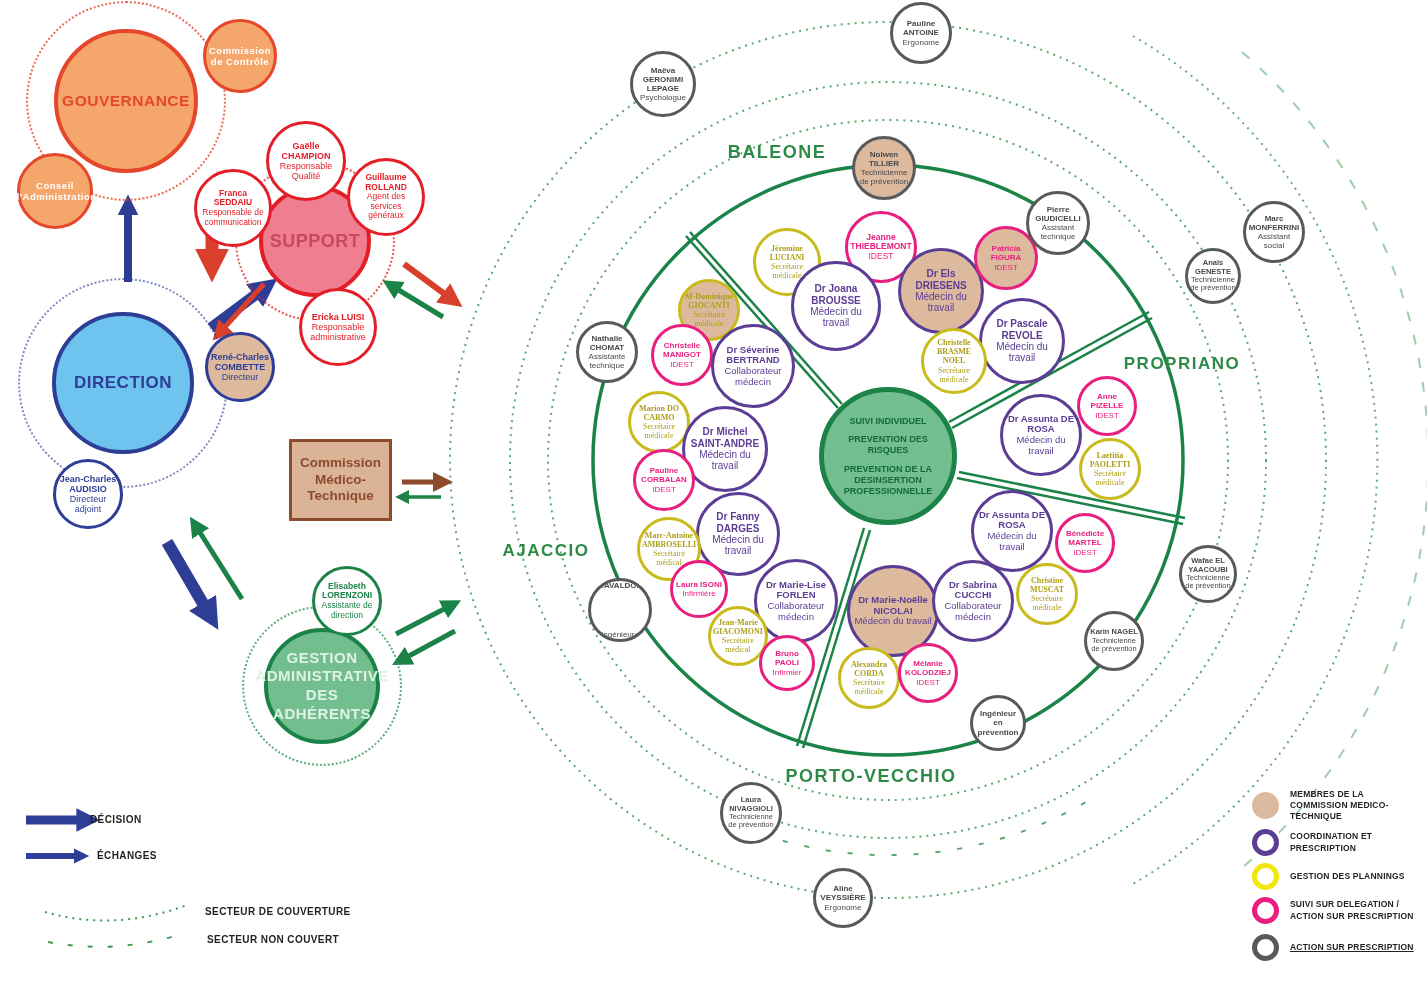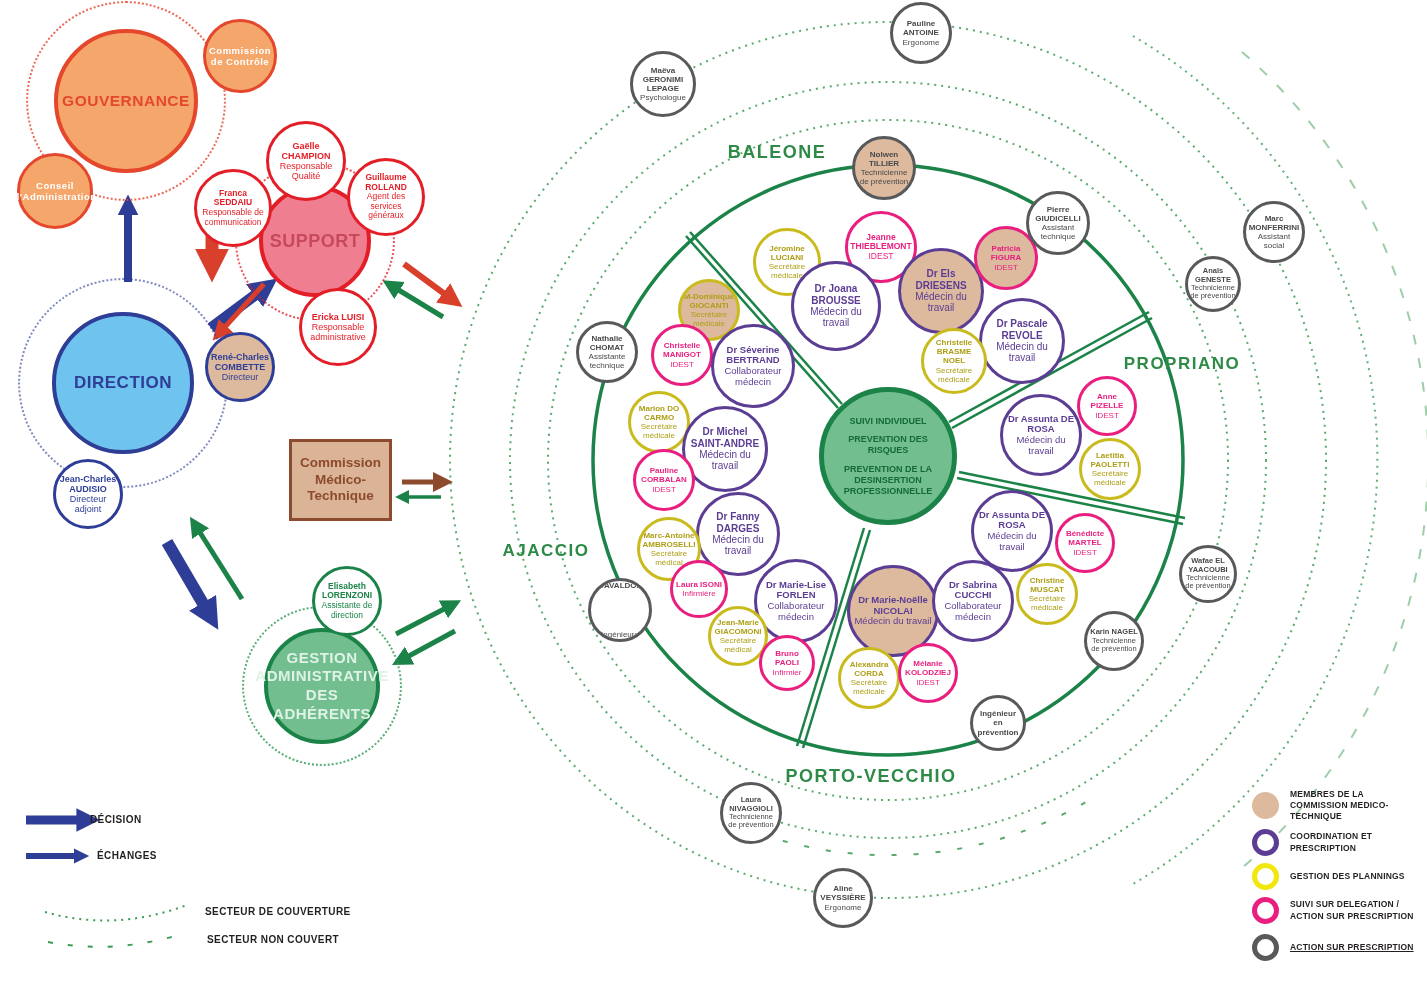--- a/index.html
+++ b/index.html
@@ -14,21 +14,21 @@
   .unit{position:absolute;border-radius:50%;box-sizing:border-box;display:flex;align-items:center;
         justify-content:center;text-align:center;font-weight:bold;letter-spacing:.5px;}
 
   
   .pcircle{position:absolute;border:3px solid;border-radius:50%;background:#fff;display:flex;
            flex-direction:column;align-items:center;justify-content:center;text-align:center;
            line-height:1.13;box-sizing:border-box;padding:2px;overflow:hidden;}
   .pname{font-weight:bold;}
   .prole{font-weight:normal;}
   .ring-purple{border-color:#5C3D94;color:#5C3D94;}
-  .ring-yellow{border-color:#C9BB1D;color:#AD9F15;}
+  .ring-yellow{border-color:#C9BB1D;color:#AD9F15;font-family:Liberation Serif, serif;}
   .ring-pink{border-color:#E91E7F;color:#E91E7F;}
   .ring-gray{border-color:#58595B;color:#48494B;}
   .ring-red{border-color:#E31E26;color:#E31E26;}
   .ring-blue{border-color:#2E3D96;color:#2E3D96;}
   .ring-green{border-color:#1C8348;color:#1C8348;}
   .fill-white{background:#fff;}
   .fill-tan{background:#DDBA9E;}
 
   .sector-label{position:absolute;transform:translate(-50%,-50%);font-weight:bold;color:#2E8B47;
                 letter-spacing:1.5px;white-space:nowrap;}
@@ -299,21 +299,21 @@
         <div class="prole">Technicienne de prévention</div>
       </div>
       <div class="pcircle ring-gray fill-white" style="left: 1026px; top: 191px; width: 64px; height: 64px; font-size: 8px;">
         <div class="pname">Pierre GIUDICELLI</div>
         <div class="prole">Assistant technique</div>
       </div>
       <div class="pcircle ring-gray fill-white" style="left: 1243px; top: 201px; width: 62px; height: 62px; font-size: 8px;">
         <div class="pname">Marc MONFERRINI</div>
         <div class="prole">Assistant social</div>
       </div>
-      <div class="pcircle ring-gray fill-white" style="left: 1185px; top: 256px; width: 56px; height: 56px; font-size: 7.5px;">
+      <div class="pcircle ring-gray fill-white" style="left: 1185px; top: 248px; width: 56px; height: 56px; font-size: 7.5px;">
         <div class="pname">Anaïs GENESTE</div>
         <div class="prole">Technicienne de prévention</div>
       </div>
       <div class="pcircle ring-gray fill-white" style="left: 1179px; top: 545px; width: 58px; height: 58px; font-size: 7.5px;">
         <div class="pname">Wafae EL YAACOUBI</div>
         <div class="prole">Technicienne de prévention</div>
       </div>
       <div class="pcircle ring-gray fill-white" style="left: 1084px; top: 611px; width: 60px; height: 60px; font-size: 7.5px;">
         <div class="pname">Karin NAGEL</div>
         <div class="prole">Technicienne de prévention</div>

